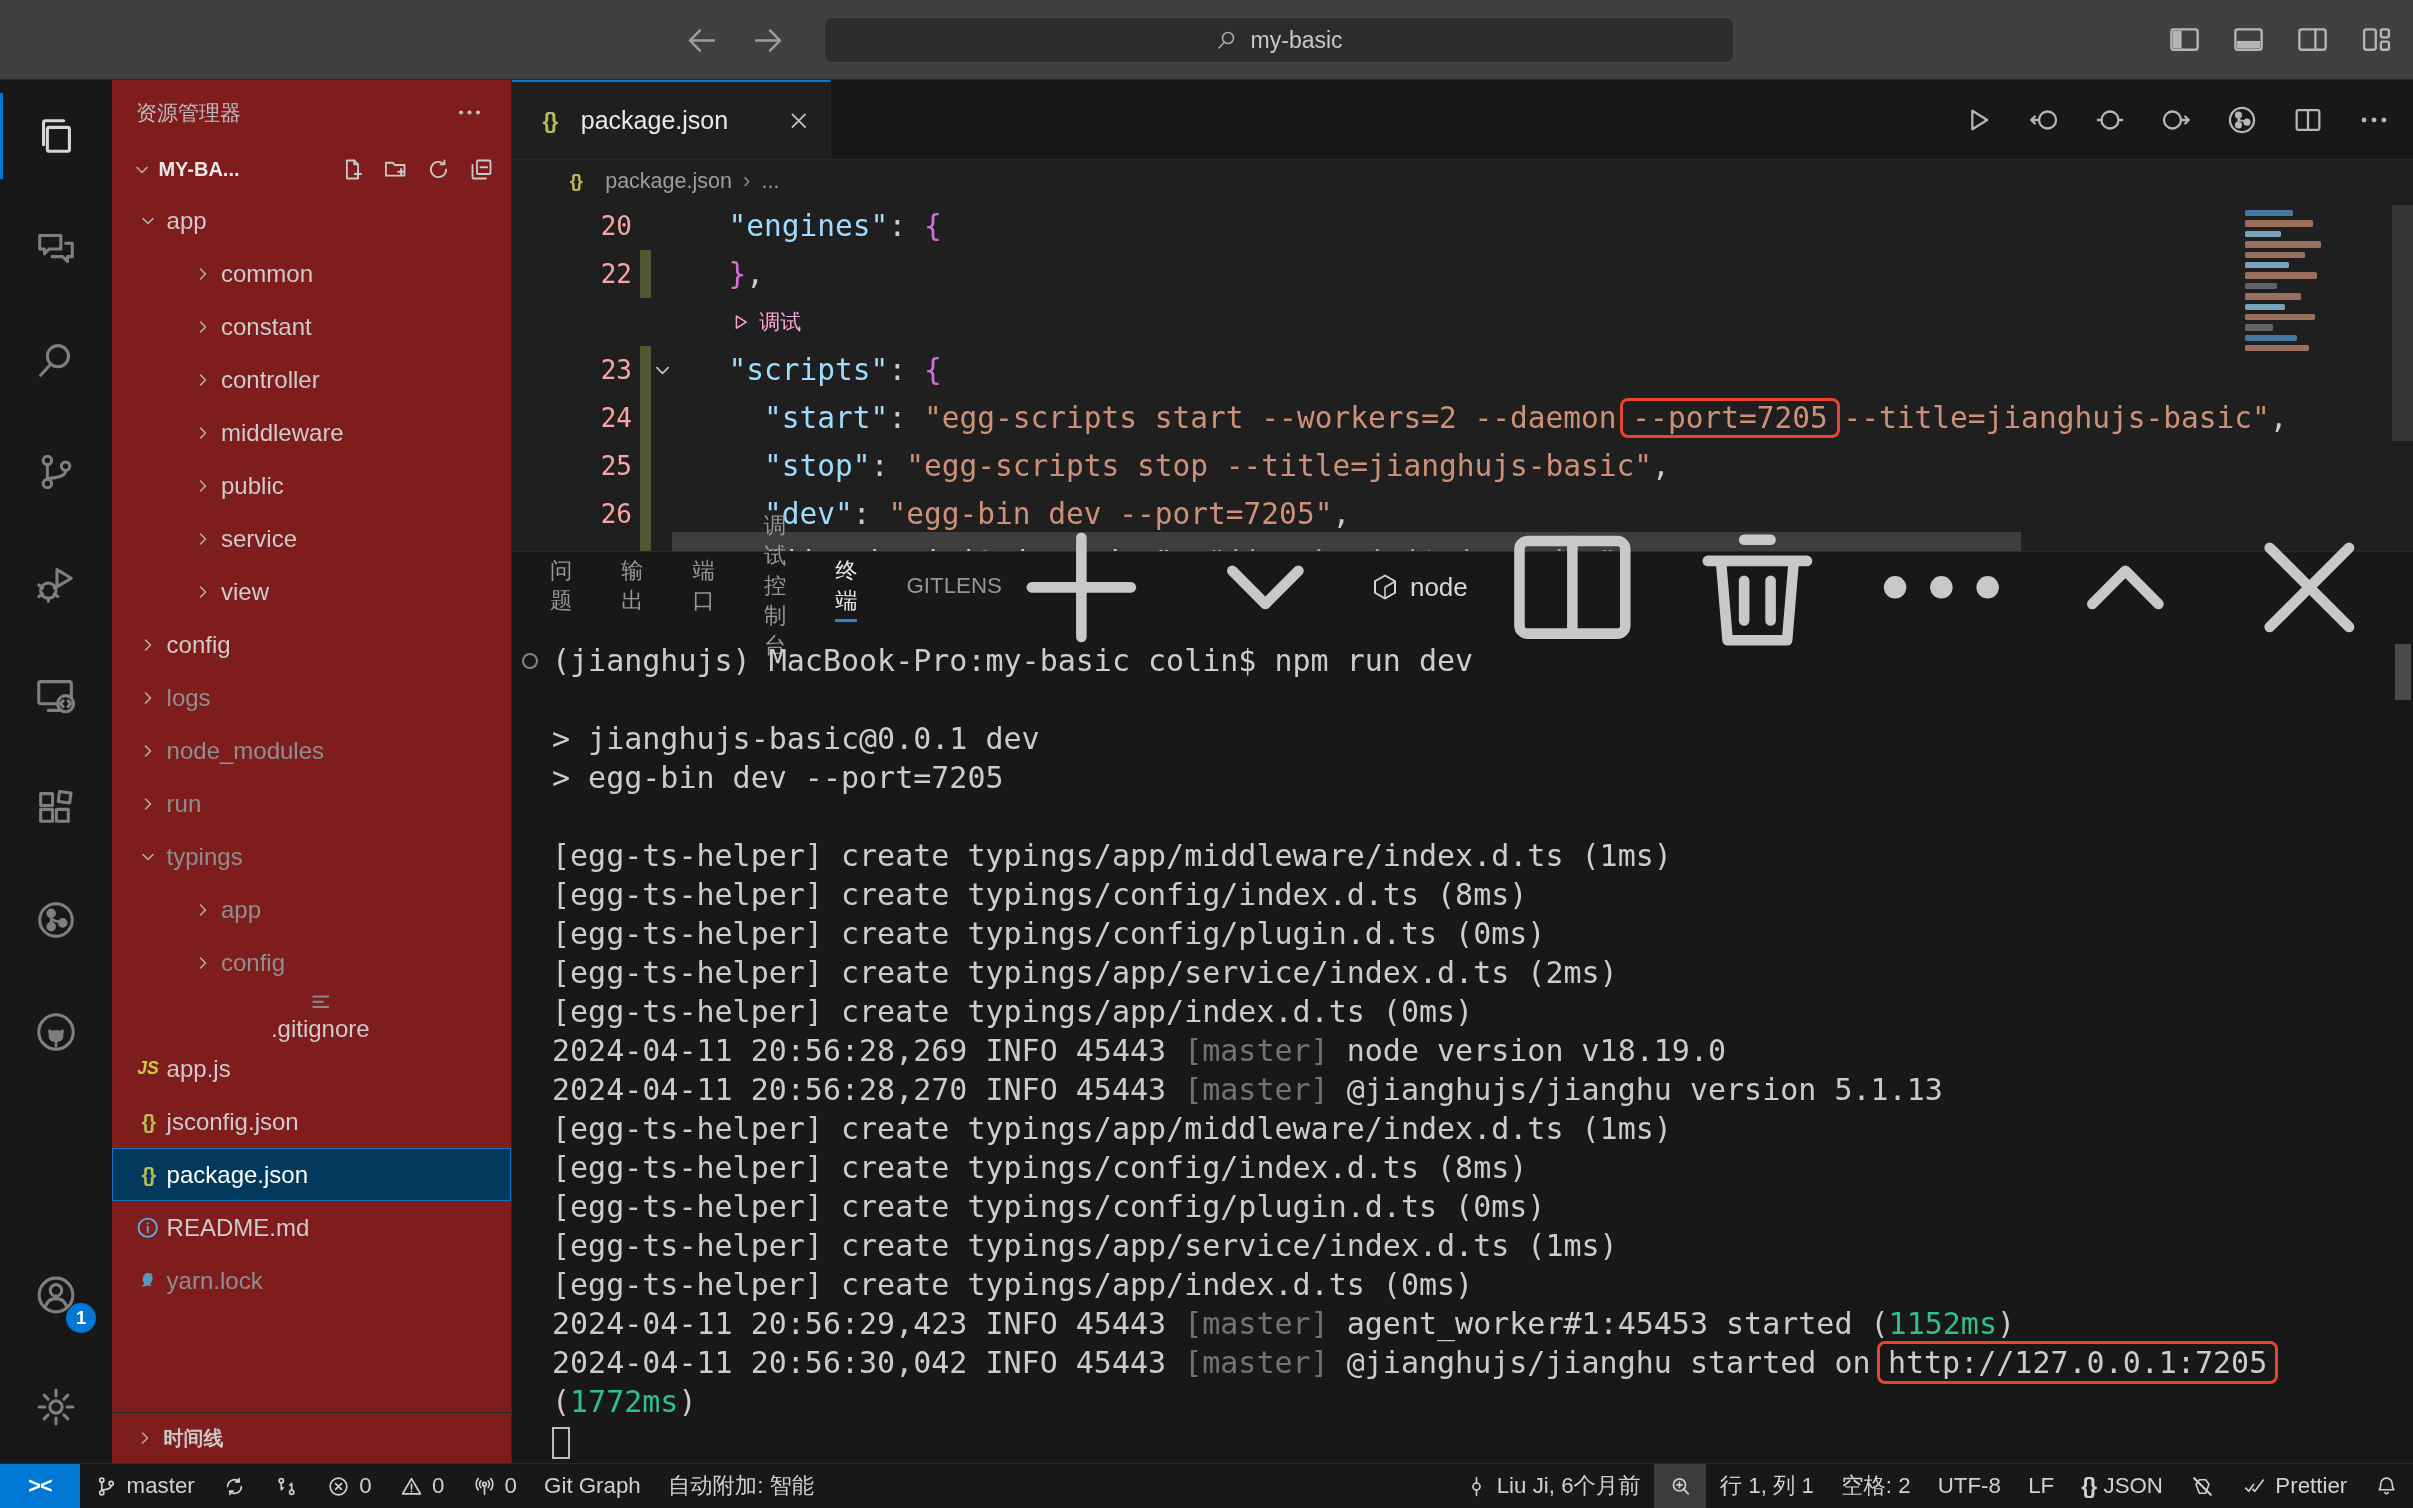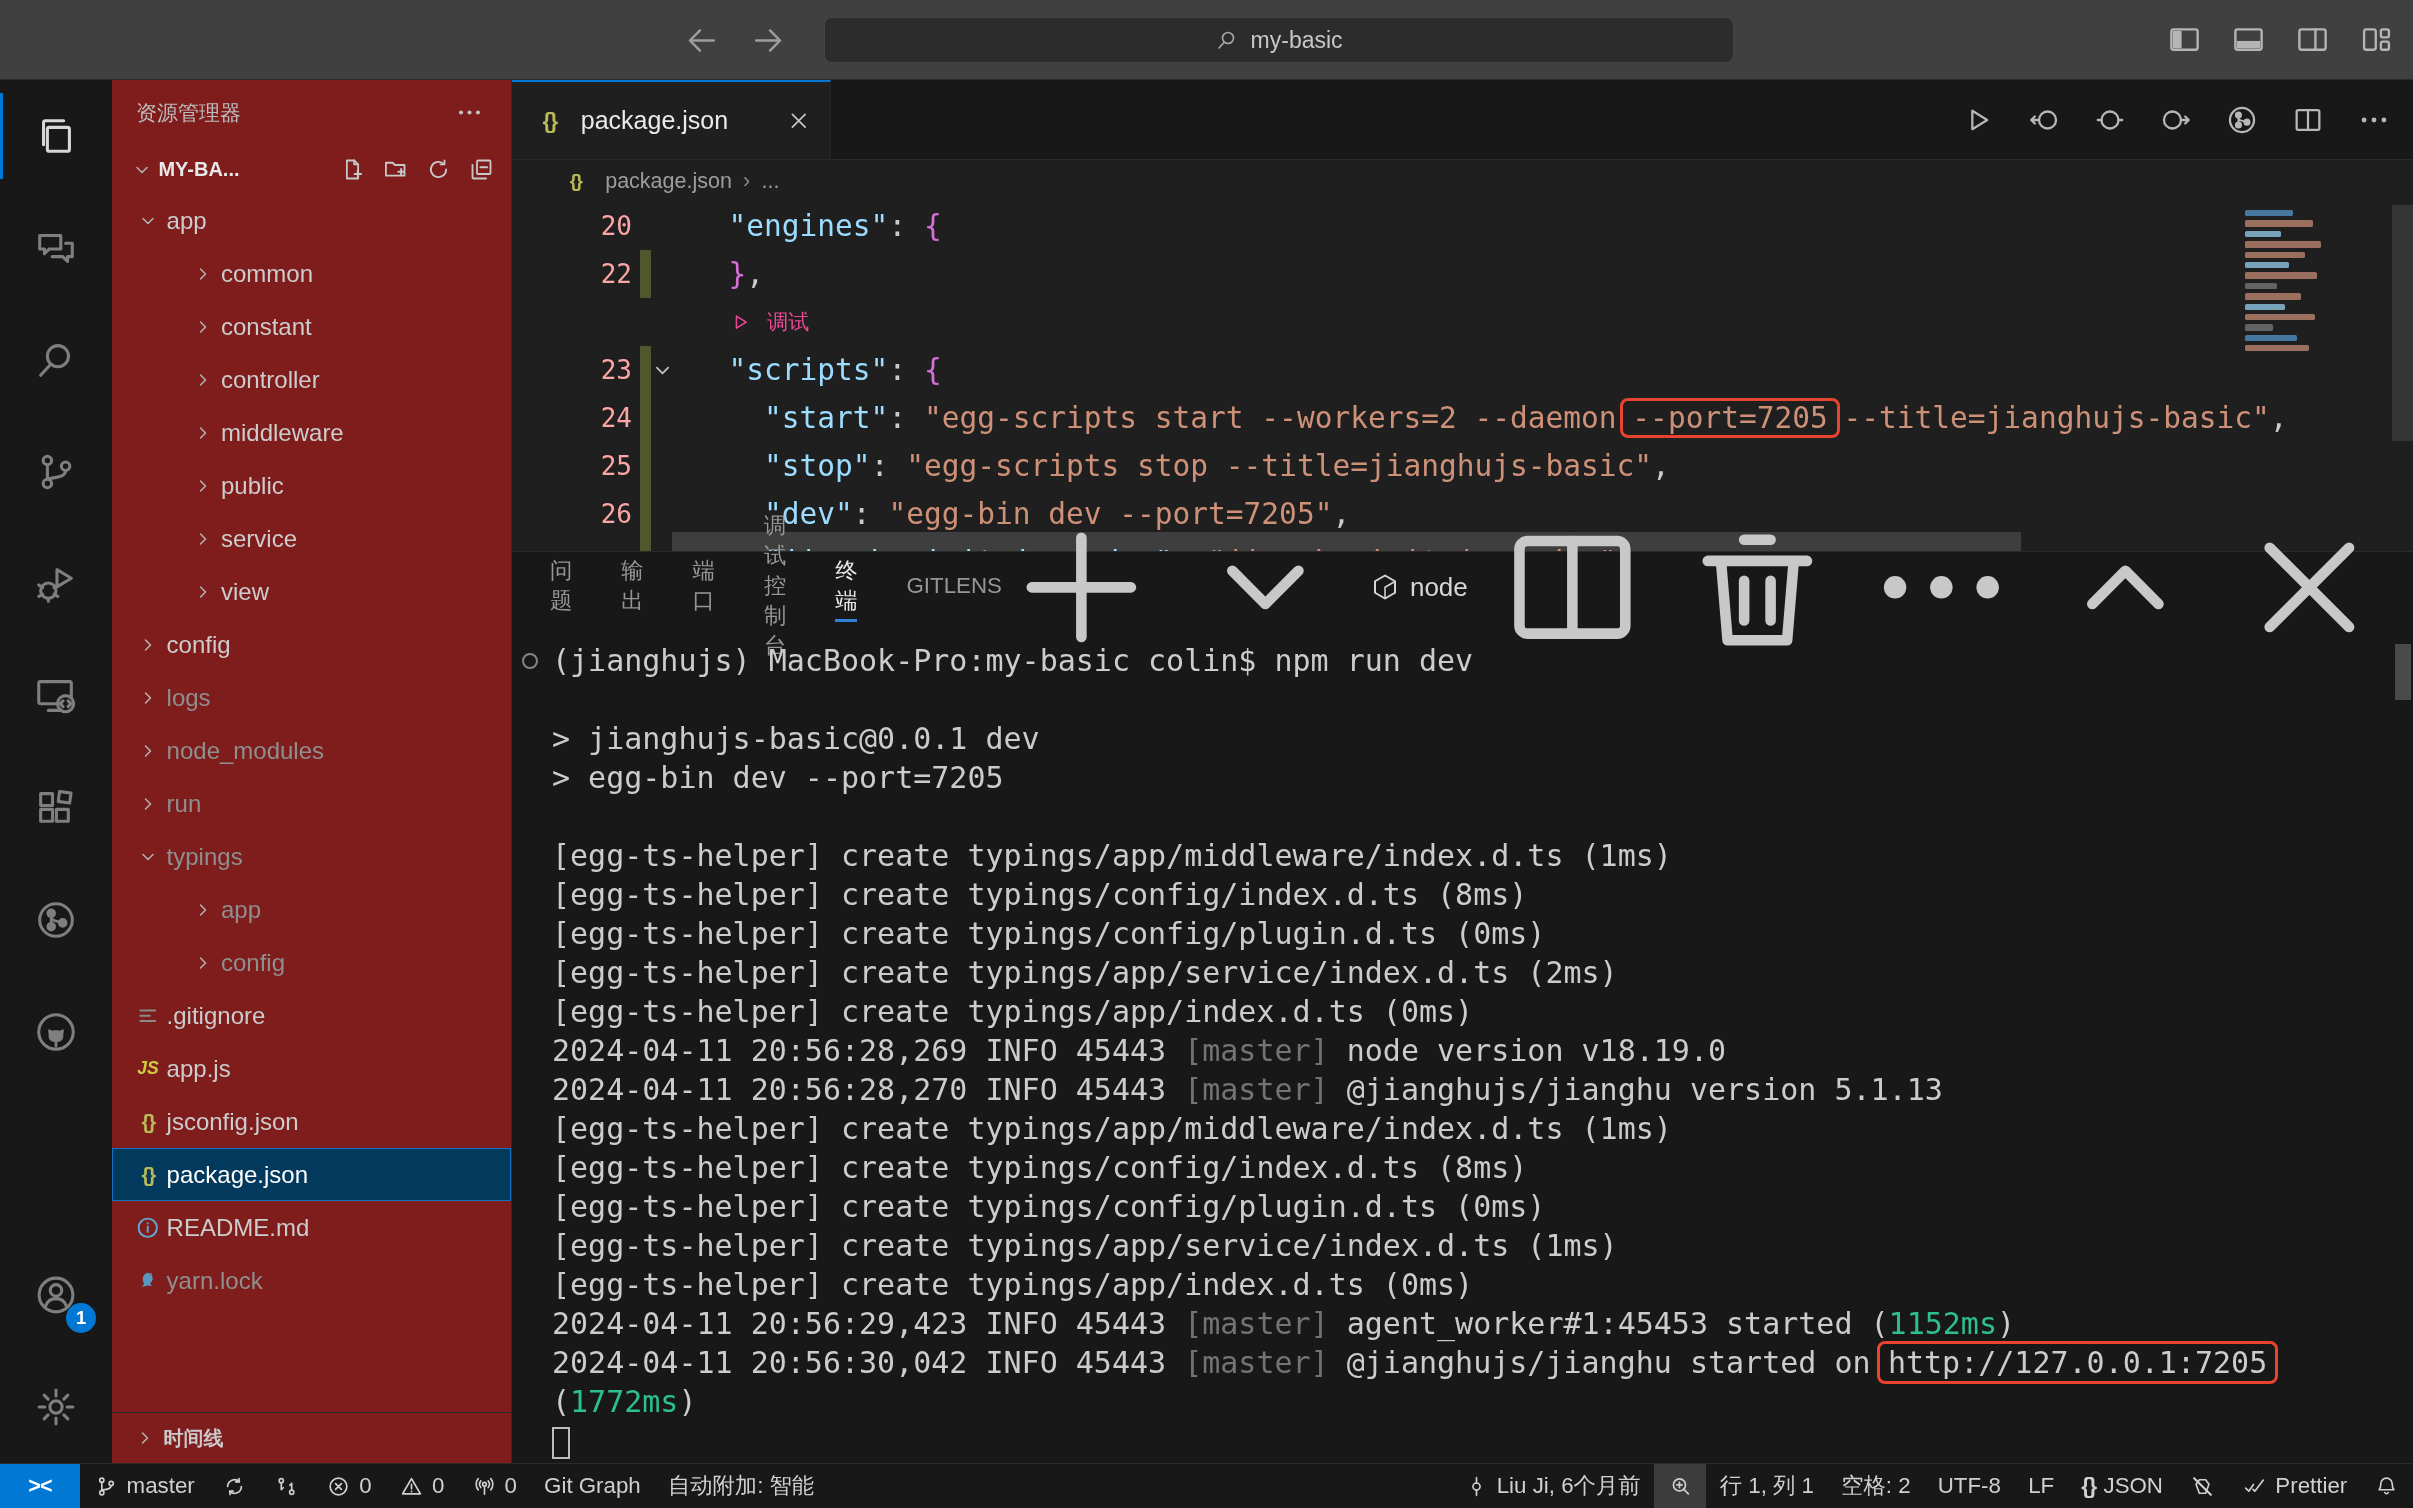--- a/index.html
+++ b/index.html
@@ -63,21 +63,21 @@
   .bc-sep { color:#8a8a8a; }
 
   .code { position:relative; flex:1; overflow:hidden; font-family:"DejaVu Sans Mono", monospace; font-size:29.5px; }
   .code-line { height:48px; display:flex; align-items:center; white-space:pre; position:relative; }
   .lnum { width:120px; text-align:right; color:#fca5a5; flex:none; font-size:26px; }
   .mod { position:absolute; left:128px; top:0; bottom:0; width:11.2px; background:#51562e; }
   .foldslot { width:61px; flex:none; display:flex; justify-content:center; color:#c0c0c0; }
   .foldslot .ic { width:27px; height:27px; }
   .tok-key { color:#9cdcfe; } .tok-str { color:#ce9178; } .tok-brace { color:#d670d6; } .tok-fg { color:#cccccc; }
   .boxed { border:3.2px solid #e8442f; border-radius:8px; padding:0 9.6px; margin:0 3.2px; }
-  .codelens { height:48px; display:flex; align-items:center; padding-left:217px; color:#ec4899; font-size:21px; font-family:"Liberation Sans", sans-serif; gap:16px; }
+  .codelens { height:48px; display:flex; align-items:center; padding-left:217px; color:#f9a8d4; font-size:21px; font-family:"Liberation Sans", sans-serif; gap:8px; }
   .codelens .ic { width:22.3px; height:22.3px; }
   .hscroll { position:absolute; left:160px; bottom:0; width:1349px; height:19px; background:rgba(121,121,121,0.35); }
   .minimap { position:absolute; right:88px; top:8px; width:80px; }
   .minimap .mrow { height:6.4px; margin-bottom:4px; border-radius:1.6px; }
   .vscroll { position:absolute; right:0; top:3.2px; width:21px; height:236px; background:rgba(121,121,121,0.25); }
 
   
   .panel { height:912px; background:#181818; border-top:0.8px solid #2a2a2a; display:flex; flex-direction:column; flex:none; position:relative; }
   .panel-head { height:70px; display:flex; align-items:center; padding:0 24px 0 38px; flex:none; }
   .ptabs { display:flex; gap:49px; height:100%; }
@@ -427,21 +427,21 @@
           <span>app</span>
         </div>
         <div class="tree-row dim" style="padding-left: 72px;">
           <span class="ic chev">
             <svg viewBox="0 0 24 24" fill="none" stroke="currentColor" stroke-width="1.6" stroke-linecap="round" stroke-linejoin="round">
               <path d="M9.5 7l5 5-5 5"></path>
             </svg>
           </span>
           <span>config</span>
         </div>
-        <div class="tree-row" style="padding-left: 17.6px;">
+        <div class="tree-row" style="padding-left: 17.6px; flex-direction: column;">
           <span class="ficon gitignore">
             <svg viewBox="0 0 24 24" fill="none" stroke="currentColor" stroke-width="1.8" width="25.5" height="25.5" stroke-linecap="round">
               <path d="M5 7h14M5 12h9M5 17h14"></path>
             </svg>
           </span>
           <span>.gitignore</span>
         </div>
         <div class="tree-row" style="padding-left: 17.6px;">
           <span class="ficon js">JS</span>
           <span>app.js</span>

